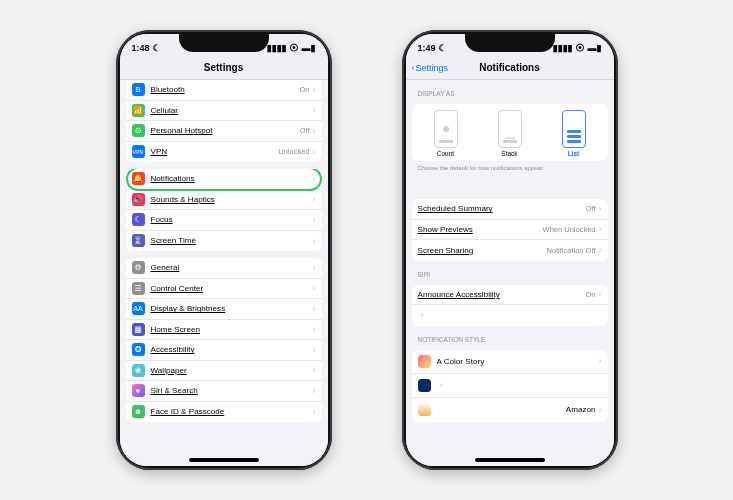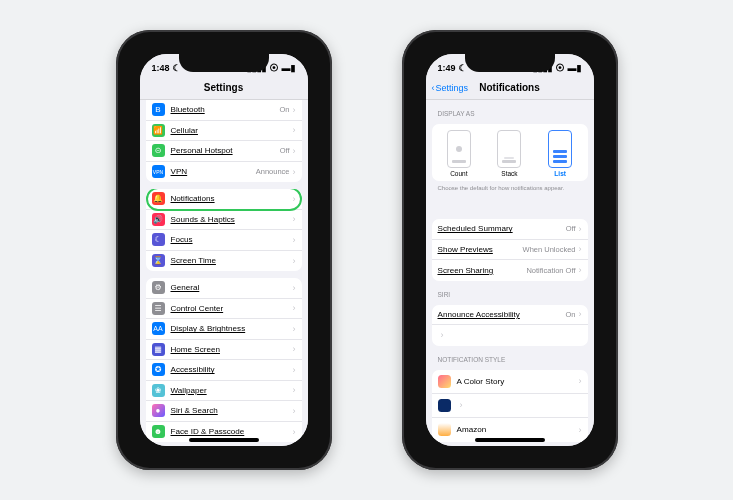--- a/index.html
+++ b/index.html
@@ -9,21 +9,21 @@
     background: #f0f2f3;
     display: flex;
     justify-content: center;
     align-items: center;
     gap: 70px;
   }
   .phone {
     width: 216px; height: 440px;
     background: #111;
     border-radius: 34px;
-    padding: 24px;
+    padding: 4px;
     box-shadow: 0 4px 14px rgba(0,0,0,.25), inset 0 0 0 2px #3a3a3c;
     position: relative;
   }
   .screen {
     width: 100%; height: 100%;
     background: #f2f2f7;
     border-radius: 27px;
     overflow: hidden;
     position: relative;
     display: flex; flex-direction: column;
@@ -185,21 +185,21 @@
         </div>
         <div class="row">
           <span class="icon ic-hot">⊝</span>
           <span class="label">Personal Hotspot</span>
           <span class="value">Off</span>
           <span class="chev">›</span>
         </div>
         <div class="row">
           <span class="icon ic-vpn" style="font-size:5px;">VPN</span>
           <span class="label">VPN</span>
-          <span class="value">Announce</span>
+          <span class="value">Unlocked</span>
           <span class="chev">›</span>
         </div>
       </div>
 
       <div class="group">
         <div class="row highlight">
           <span class="icon ic-notif">🔔</span>
           <span class="label">Notifications</span>
           <span class="chev">›</span>
         </div>
@@ -358,21 +358,21 @@
           <span class="app-icon" style="background:linear-gradient(135deg,#ff6b8b,#ffdb6b);"></span>
           <div style="flex:1;display:flex;flex-direction:column;">
             <span>A Color Story</span>
           </div>
           <span class="chev">›</span>
         </div>
         <div class="row" style="height:24px;">
           <span class="app-icon" style="background:#0a2a66;"></span>
           <span class="chev">›</span>
         </div>
-        <div class="row" style="height:24px;">
+        <div class="row" style="height:24px;text-align:right;">
           <span class="app-icon" style="background:linear-gradient(180deg,#fff,#ffae42);"></span>
           <div style="flex:1;display:flex;flex-direction:column;">
             <span>Amazon</span>
           </div>
           <span class="chev">›</span>
         </div>
       </div>
 
     </div>
     <div class="home-indicator"></div>

